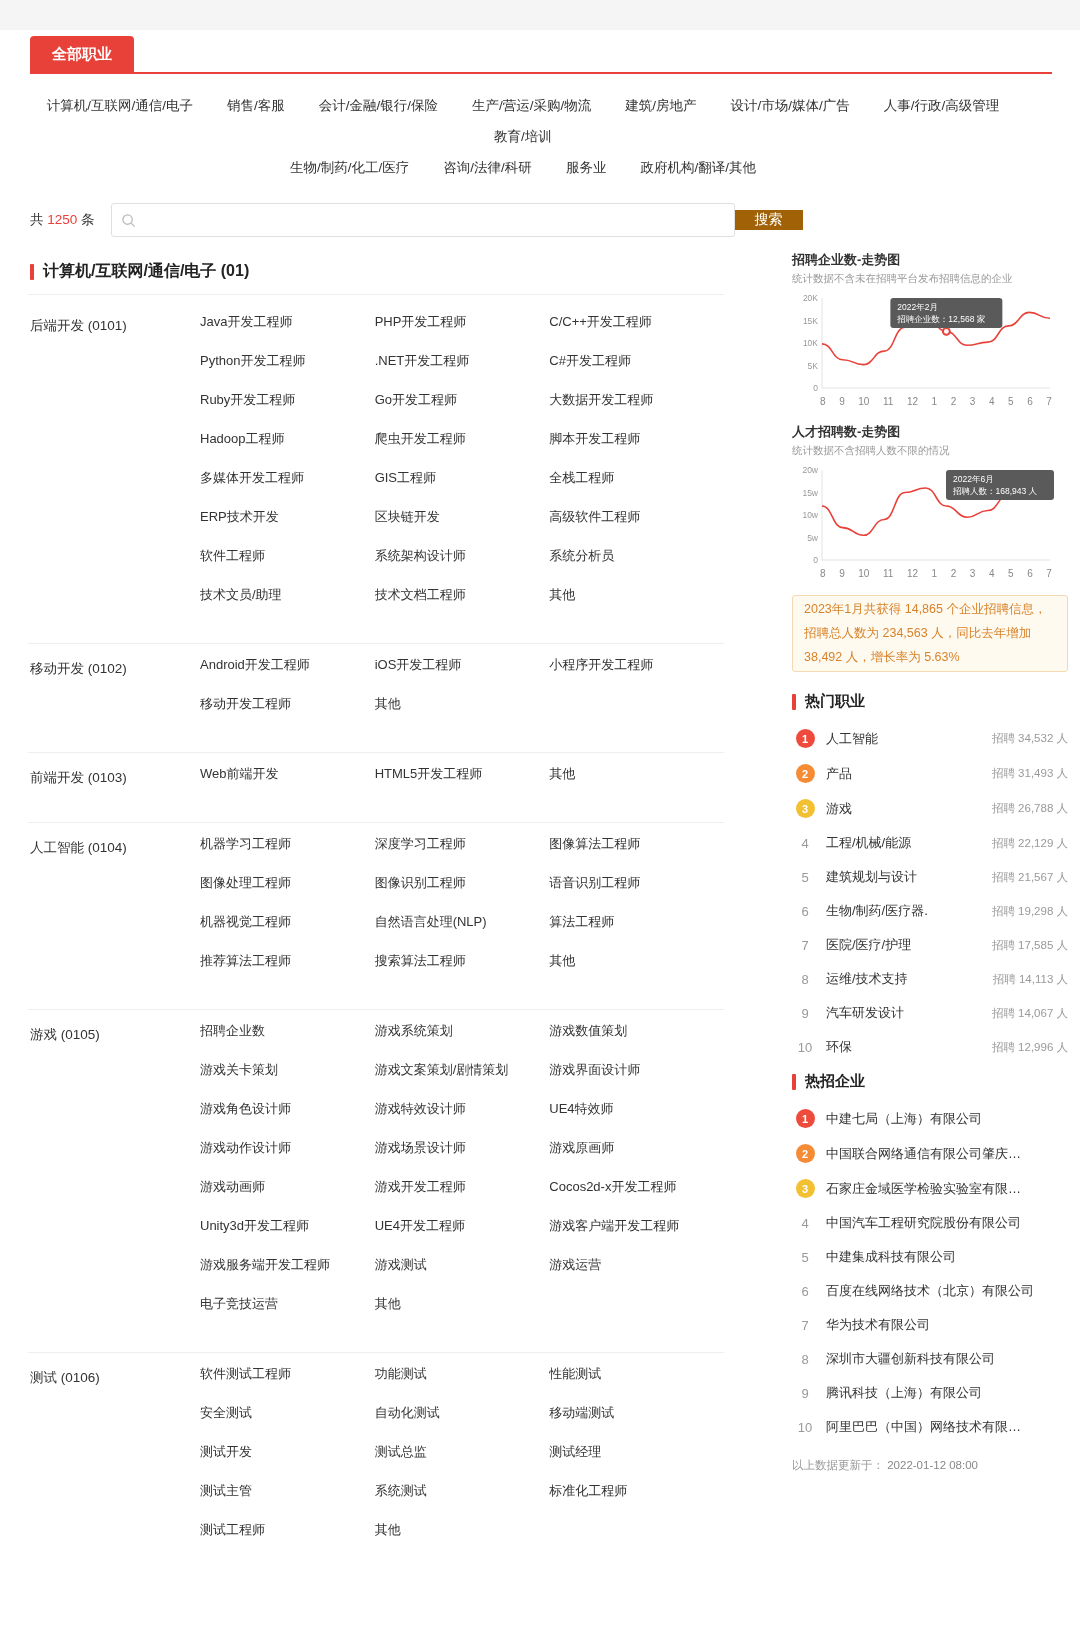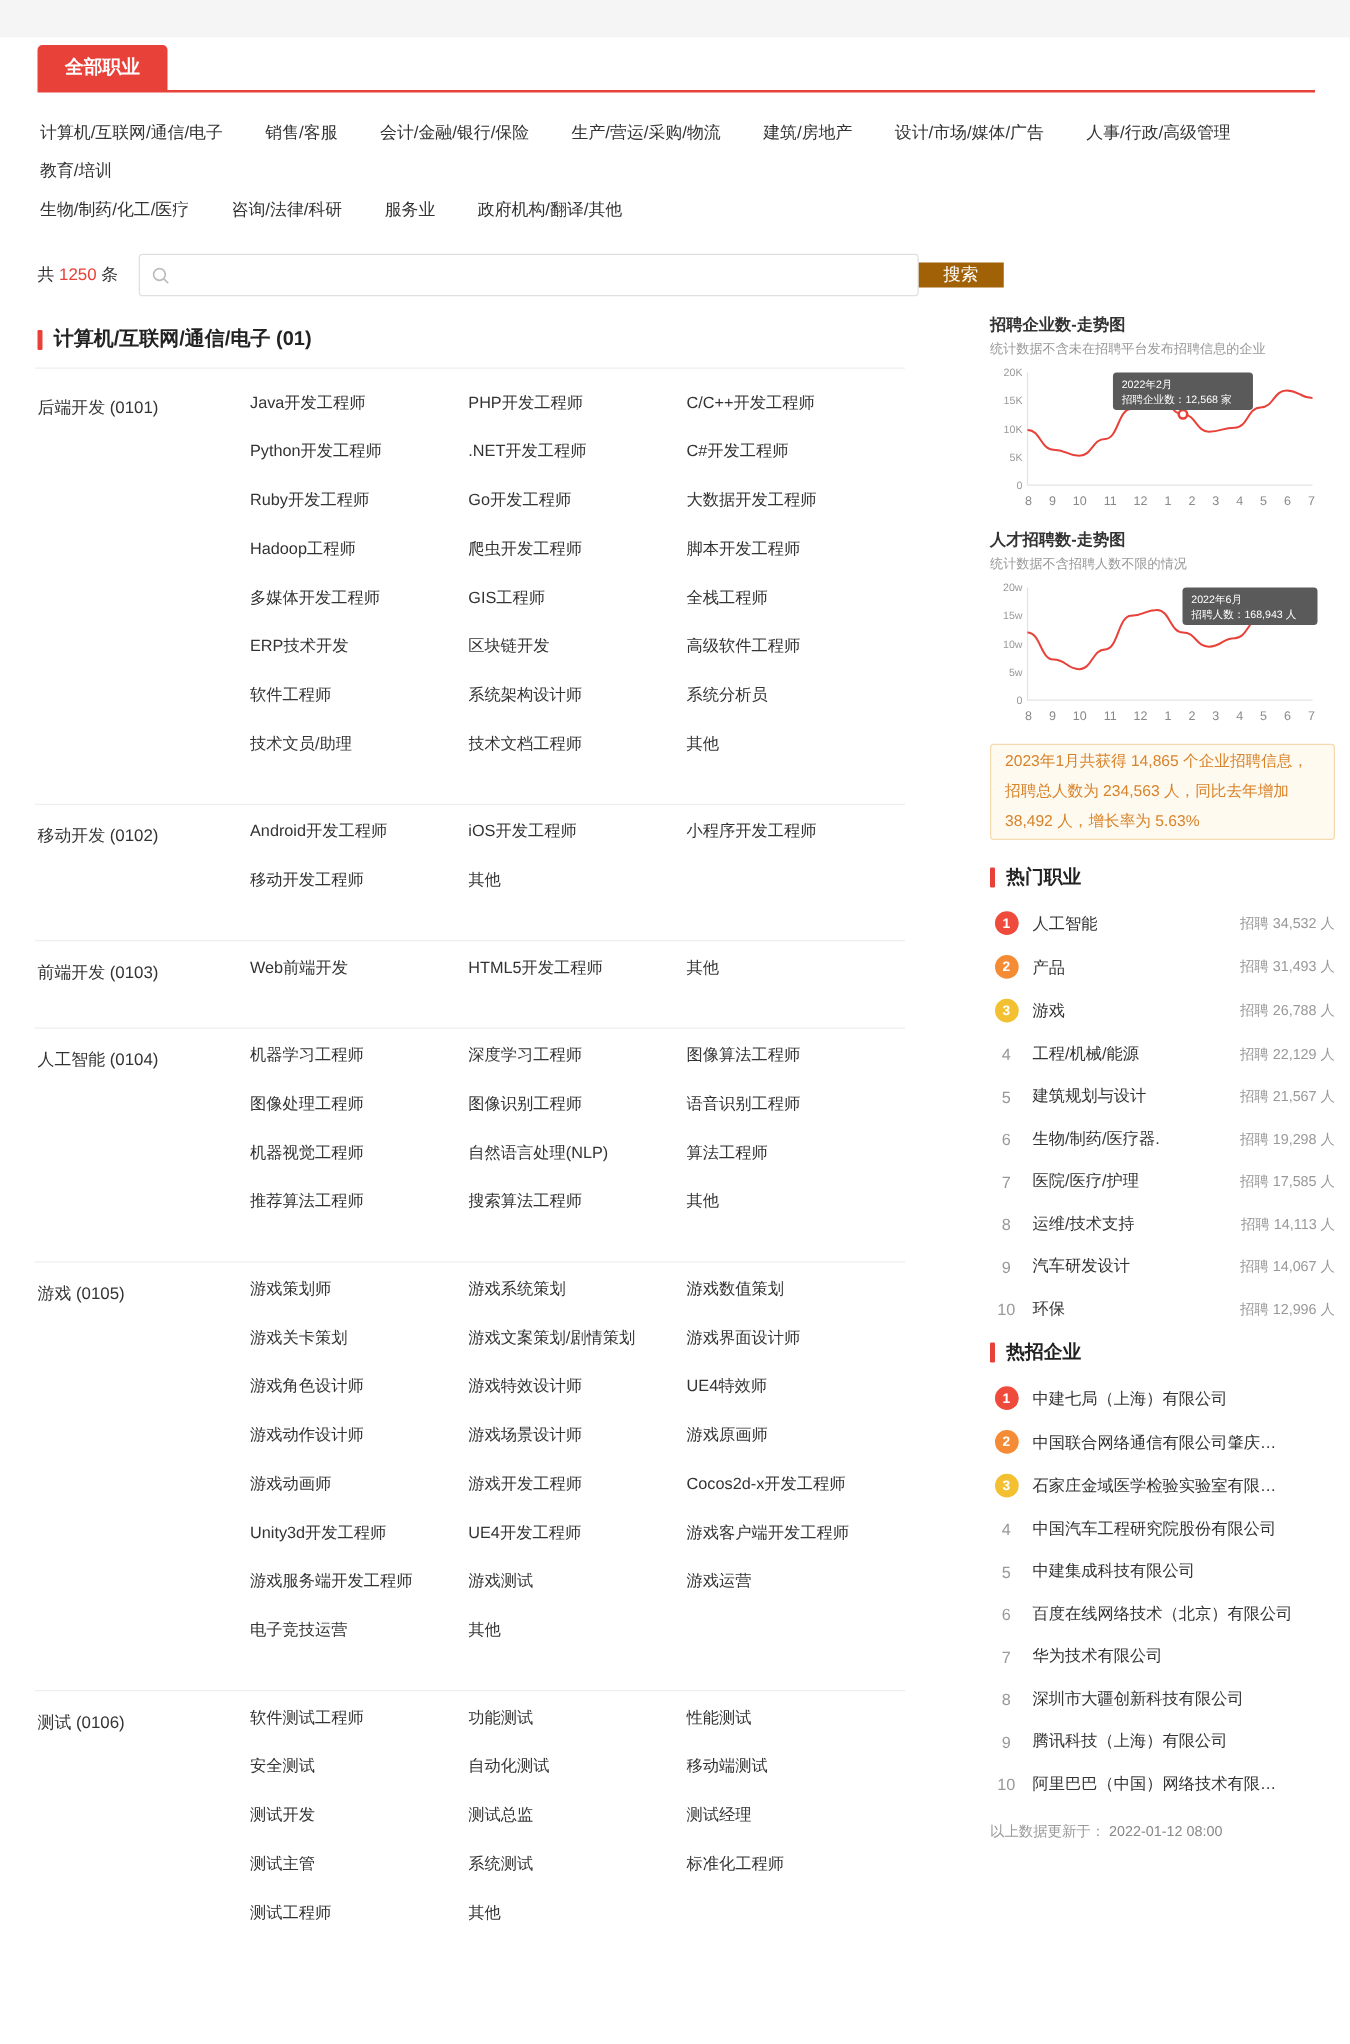--- a/index.html
+++ b/index.html
@@ -41,21 +41,21 @@
     padding:16px 4px 6px 4px;
     line-height:2.3;
   }
   .catnav a {
     color:#333;
     text-decoration:none;
     font-size:13.5px;
     margin-right:34px;
     white-space:nowrap;
   }
-  .catnav .row { display:flex; flex-wrap:wrap; }
+  .catnav .row { display:flex; flex-wrap:wrap;justify-content:center; }
   
   .searchrow {
     display:flex;
     align-items:center;
     margin:14px 0 8px 2px;
   }
   .count {
     font-size:13.5px;
     margin-right:16px;
     white-space:nowrap;
@@ -340,21 +340,21 @@
               <a href="#">自然语言处理(NLP)</a>
               <a href="#">算法工程师</a>
               <a href="#">推荐算法工程师</a>
               <a href="#">搜索算法工程师</a>
               <a href="#">其他</a>
             </div>
           </div>
           <div class="group">
             <div class="group-name">游戏 (0105)</div>
             <div class="jobs">
-              <a href="#">游戏策划师</a>
+              <a href="#">招聘企业数</a>
               <a href="#">游戏系统策划</a>
               <a href="#">游戏数值策划</a>
               <a href="#">游戏关卡策划</a>
               <a href="#">游戏文案策划/剧情策划</a>
               <a href="#">游戏界面设计师</a>
               <a href="#">游戏角色设计师</a>
               <a href="#">游戏特效设计师</a>
               <a href="#">UE4特效师</a>
               <a href="#">游戏动作设计师</a>
               <a href="#">游戏场景设计师</a>

